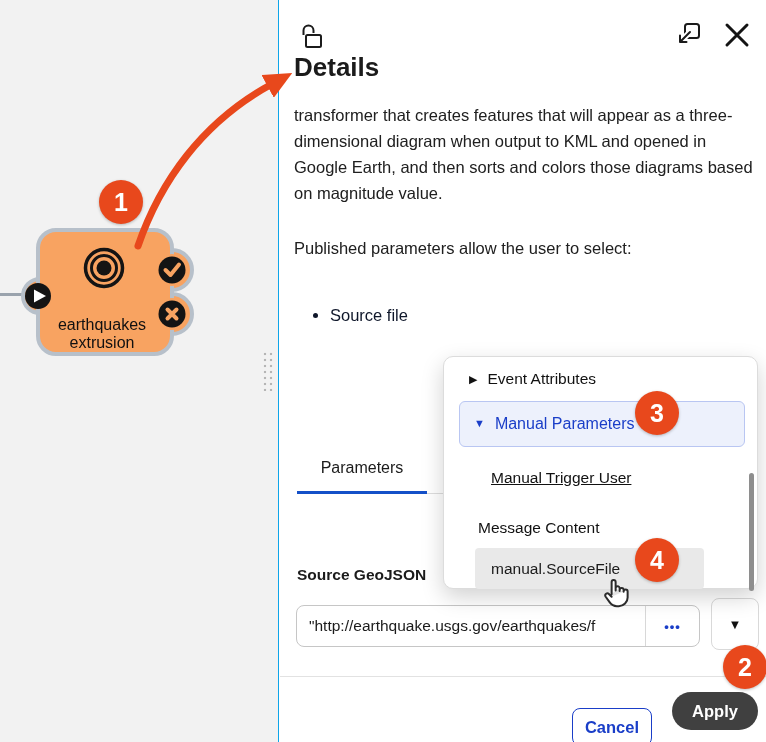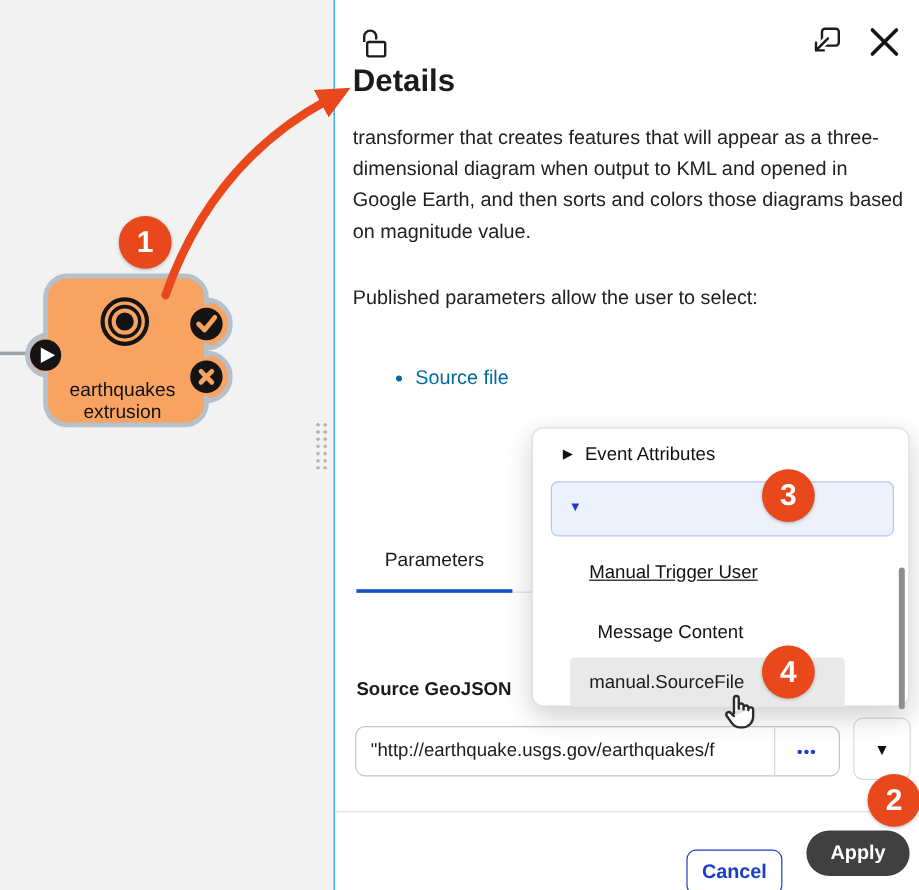--- a/index.html
+++ b/index.html
@@ -31,21 +31,21 @@
   .panel { position:absolute; left:280px; top:0; width:486px; height:742px; background:#fff; }
   .lock-icon   { position:absolute; left:299px; top:22px; }
   .page-title  { position:absolute; left:332px; top:16px; font-size:26px; font-weight:600; color:#131313; letter-spacing:.2px; }
   .popout-icon { position:absolute; left:674px; top:20px; cursor:pointer; }
   .close-icon  { position:absolute; left:722px; top:20px; cursor:pointer; }
   .details-heading { position:absolute; left:294px; top:52px; font-size:26px; font-weight:700; color:#1b1b1b; }
   .details-body { position:absolute; left:294px; top:102px; width:466px;
     font-size:16.5px; line-height:26px; color:#202020; }
   .published-line { position:absolute; left:294px; top:239px; font-size:16.5px; color:#202020; }
   .bullet-list { position:absolute; left:318px; top:306px; list-style:disc; }
-  .bullet-list li { font-size:16.5px; color:#0369a1; margin-left:28px; }
+  .bullet-list li { font-size:16.5px; color:#0f172a; margin-left:12px; }
   
   .tab-bar { position:absolute; left:297px; top:448px; width:440px; height:46px; border-bottom:1px solid #ddd; }
   .tab { display:inline-block; width:130px; height:46px; line-height:40px; text-align:center;
     font-size:16px; font-weight:400; color:#1b1b1b; border-bottom:3px solid #1450c8; cursor:pointer; }
   
   .field-label { position:absolute; left:297px; top:566px; font-size:15.5px; font-weight:700; color:#1b1b1b; }
   .input-group { position:absolute; left:296px; top:605px; width:404px; height:42px;
     border:1px solid #c6c6c6; border-radius:8px; background:#fff; display:flex; overflow:hidden; }
   .input-value { flex:1; padding:0 12px; line-height:40px; font-size:15.5px;
     white-space:nowrap; overflow:hidden; color:#1b1b1b; }
@@ -67,21 +67,21 @@
     background:#fff; border:1px solid #dcdcdc; border-radius:10px;
     box-shadow:0 8px 22px rgba(0,0,0,.18); z-index:50; }
   .dd-row { position:absolute; font-size:15.5px; color:#111; cursor:pointer; white-space:nowrap; }
   .dd-glyph { display:inline-block; font-size:11px; margin-right:10px; transform:translateY(-1px); }
   #dd-item-0 { left:25px; top:13px; }
   .dd-highlight { position:absolute; left:15px; top:44px; width:286px; height:46px;
     background:#edf1fc; border:1.5px solid #b9c6f2; border-radius:6px;
     display:flex; align-items:center; padding-left:14px; color:#1a3ec8; font-weight:500; cursor:pointer; }
   .dd-highlight .dd-glyph { color:#1a3ec8; }
   #dd-item-2 { left:47px; top:112px;text-decoration:underline; }
-  #dd-item-3 { left:54px; top:162px; }
+  #dd-item-3 { left:34px; top:162px; }
   .dd-hover-row { position:absolute; left:31px; top:191px; width:229px; height:41px;
     background:#e9e9e9; border-radius:4px; display:flex; align-items:center; padding-left:16px;
     font-size:15.5px; cursor:pointer; }
   .dd-scrollbar { position:absolute; right:3px; top:116px; width:5px; height:118px;
     background:#8e8e8e; border-radius:3px; }
   .cursor-hand { position:absolute; left:601px; top:576px; z-index:70; pointer-events:none; }
 </style>
 </head>
 <body>
 
@@ -171,20 +171,21 @@
   <div class="footer-divider"></div>
   <button class="btn-cancel">Cancel</button>
   <button class="btn-apply">Apply</button>
 
   <div class="dropdown">
     <div class="dd-row" id="dd-item-0">
       <span class="dd-glyph">▶</span><span>Event Attributes</span>
     </div>
     <div class="dd-highlight">
       <span class="dd-glyph">▼</span>
+        <span>Manual Parameters</span>
     </div>
     <div class="dd-row" id="dd-item-2">Manual Trigger User</div>
     <div class="dd-row" id="dd-item-3">Message Content</div>
     <div class="dd-hover-row">manual.SourceFile</div>
     <div class="dd-scrollbar"></div>
   </div>
 
   <svg class="cursor-hand" width="30" height="34" viewBox="0 0 24 26">
     <path d="M8.5 14 V4.2 a1.6 1.6 0 0 1 3.2 0 V11 m0 -1.8 a1.6 1.6 0 0 1 3.2 0 V11.4 m0 -0.9 a1.6 1.6 0 0 1 3.2 0 V12 m0 -0.2 a1.6 1.6 0 0 1 3.2 0 V16.5 a7 7 0 0 1 -7 7 h-1.6 a7 7 0 0 1 -5.7 -3 L3.6 15.8 a1.7 1.7 0 0 1 2.7 -2 L8.5 16" fill="#ffffff" stroke="#2b2b2b" stroke-width="1.6" stroke-linecap="round" stroke-linejoin="round"></path>
   </svg>

